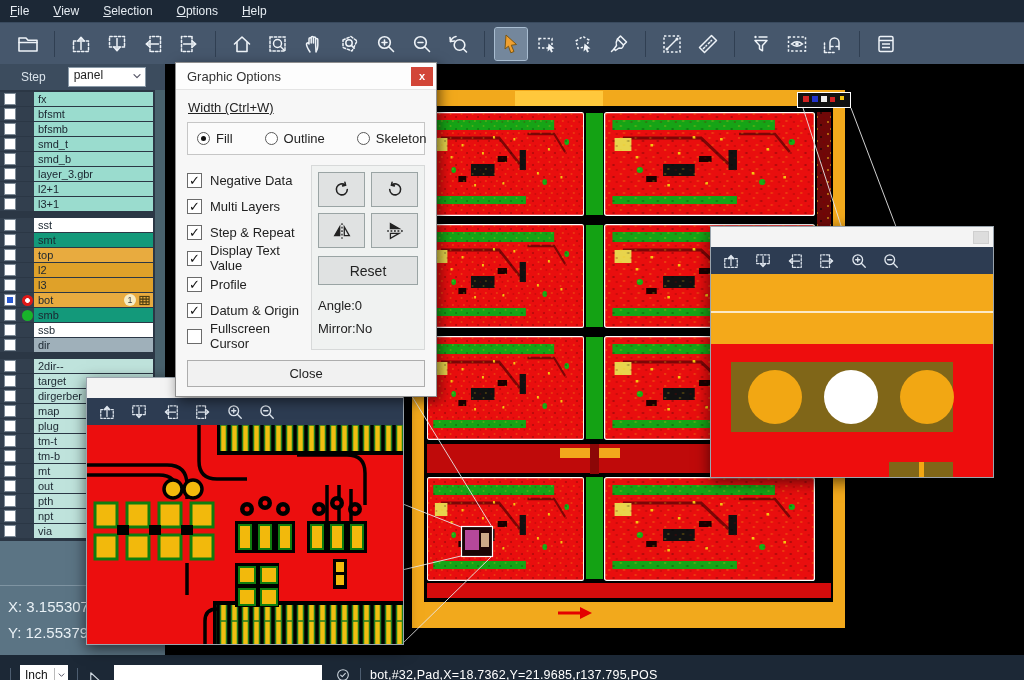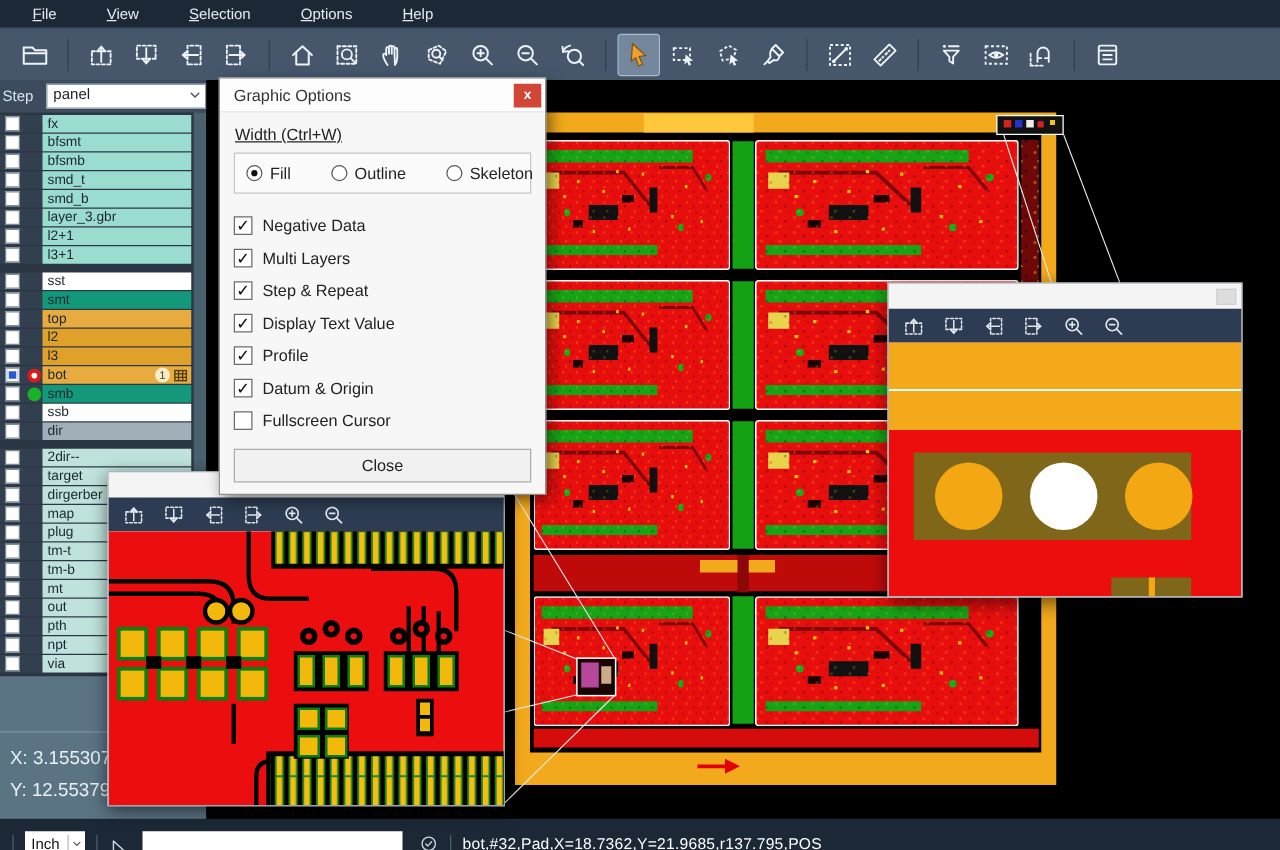--- a/index.html
+++ b/index.html
@@ -1,36 +1,36 @@
 <!DOCTYPE html>
 <html><head>
 <meta charset="utf-8">
 <style>
   * { box-sizing: border-box; margin: 0; padding: 0; }
   html,body { width:1024px; height:680px; overflow:hidden; }
   body { font-family:"Liberation Sans", sans-serif; background:#1c2836; position:relative; }
 
   
   .menubar { height:22px; background:#1c2836; display:flex; align-items:center; padding-left:10px; gap:24px; }
-  .menu-item { color:#e6ecf2; font-size:12px; display:inline-block; cursor:default;margin-left:16px; }
+  .menu-item { color:#e6ecf2; font-size:12px; display:inline-block; cursor:default; }
   .menu-item::first-letter { text-decoration:underline; }
 
   
   .toolbar { height:42px; background:#46576c; border-top:1px solid #394a5e; display:flex; align-items:center; padding-left:10px; }
   .tool { width:32px; height:32px; display:flex; align-items:center; justify-content:center; color:#eef3f8; border-radius:2px; margin:0 2px; }
   .tool svg { width:24px; height:24px; }
   .tool.active { background:#74879c; outline:1px solid #a9bdd1; color:#fff; }
   .tsep { width:1px; height:26px; background:#303f52; margin:0 8px; }
 
   
   .main { display:flex; height:591px; }
 
   
   .sidebar { width:165px; background:#2b3745; display:flex; flex-direction:column; }
-  .steprow { height:26px; display:flex; align-items:center; background:#3c4c5e; padding:0 0; gap:8px; }
+  .steprow { height:26px; display:flex; align-items:center; background:#3c4c5e; padding:0 19px; gap:20px; }
   .steplabel { color:#dbe4ec; font-size:12px; padding:0 2px; }
   .stepcombo { flex:1; height:20px; background:#fff; border:1px solid #8a9aa8; display:flex; align-items:flex-start; font-size:12px; color:#222; padding-left:5px; }
   .stepcombo .chev { margin-left:auto; color:#556; width:16px; height:16px; }
   .layerlist { position:relative; padding:2px 12px 2px 0; }
   .layerlist::after { content:''; position:absolute; right:0; top:0; bottom:0; width:10px; background:#49626d; }
   .lgap { height:6px; }
   .lrow { height:14px; margin-bottom:1px; display:flex; align-items:center; background:#323f4e; }
   .cb { width:12px; height:12px; background:#fff; border:1px solid #7d8a96; margin:0 4px 0 4px; position:relative; flex:0 0 auto; }
   .cbfill { position:absolute; inset:1px; background:#2a5ad0; border:1px solid #fff; }
   .ind { width:14px; display:flex; align-items:center; justify-content:center; flex:0 0 auto; }
@@ -997,20 +997,49 @@
               <span>✓</span>
             </span>
             <span>Datum &amp; Origin</span>
           </div>
 
           <div class="dcheck">
             <span class="dbox"></span>
             <span>Fullscreen Cursor</span>
           </div>
         </div>
+      <div class="dpanel">
+        <div class="tbtns">
+          <span class="tbtn">
+              <svg>
+                <use href="#i-rotcw"></use>
+              </svg>
+            </span>
+          <span class="tbtn">
+              <svg>
+                <use href="#i-rotccw"></use>
+              </svg>
+            </span>
+          <span class="tbtn">
+              <svg>
+                <use href="#i-mirh"></use>
+              </svg>
+            </span>
+          <span class="tbtn">
+              <svg>
+                <use href="#i-mirv"></use>
+              </svg>
+            </span>
+        </div>
+        <div class="resetbtn">Reset</div>
+        <div class="dstat">
+          <div>Angle:0</div>
+          <div>Mirror:No</div>
+        </div>
+      </div>
     </div>
     <div class="closebtn">Close</div>
   </div>
 </div>
 
 <div class="statusbar">
   <span class="ssep"></span>
   <div class="unitbox">
     <span>Inch</span>
     <span class="chev"><svg>

